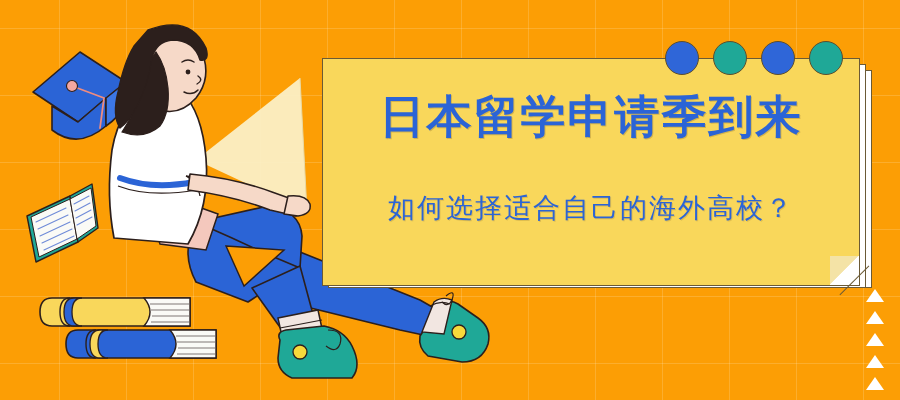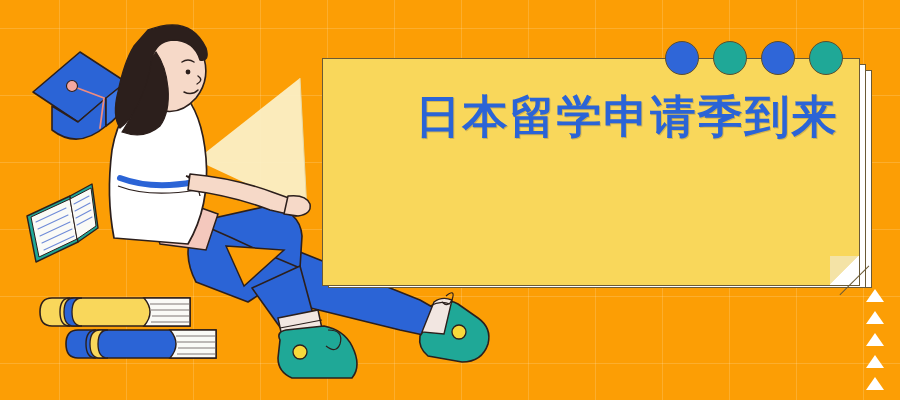--- a/index.html
+++ b/index.html
@@ -78,21 +78,20 @@
     width: 538px;
     text-align: center;
     font-family: "DejaVu Serif", "Liberation Serif", serif;
     font-weight: 700;
     font-size: 45px;
     line-height: 1.12;
     letter-spacing: 2px;
     color: #2B64D6;
     text-shadow: 1px 1px 0 rgba(120,90,40,0.28);
     white-space: nowrap;
-    padding-left: 36px;
   }
   .subhead {
     position: absolute;
     left: 322px;
     top: 190px;
     width: 538px;
     text-align: center;
     font-family: "DejaVu Serif", "Liberation Serif", serif;
     font-weight: 400;
     font-size: 27px;
@@ -256,20 +255,21 @@
   </svg>
 
   <div class="card-shadow s1"></div>
   <div class="card-shadow s2"></div>
 
   <div class="main-card">
     <div class="card-fold"></div>
   </div>
 
   <div class="headline">日本留学申请季到来</div>
+  <div class="subhead">如何选择适合自己的海外高校？</div>
 
   <div class="dot" style="left:665px; top:41px; background:#2F66D8;"></div>
   <div class="dot" style="left:713px; top:41px; background:#1FA897;"></div>
   <div class="dot" style="left:761px; top:41px; background:#2F66D8;"></div>
   <div class="dot" style="left:809px; top:41px; background:#1FA897;"></div>
 
   <div class="tri" style="left:866px; top:289px;"></div>
   <div class="tri" style="left:866px; top:311px;"></div>
   <div class="tri" style="left:866px; top:333px;"></div>
   <div class="tri" style="left:866px; top:355px;"></div>

